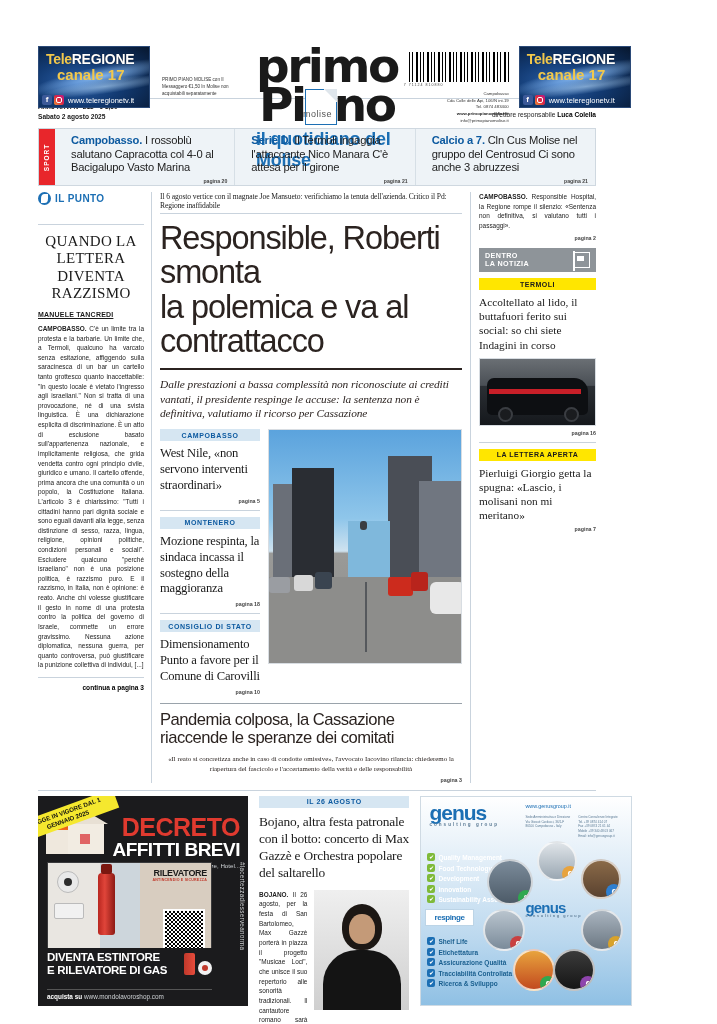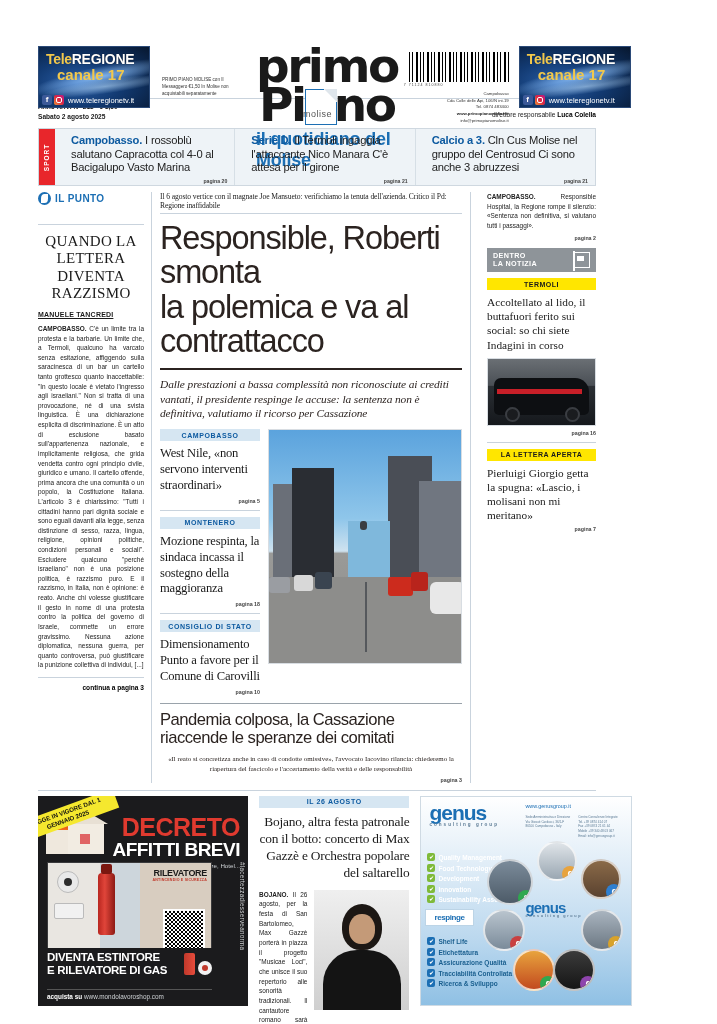--- a/index.html
+++ b/index.html
@@ -80,21 +80,21 @@
   .sport-cell { flex:1; padding:5px 8px 2px 16px; position:relative; border-right:1px solid #d6dfe6;}
   .sport-cell:last-child { border-right:none; }
   .sport-cell .txt { font-size:11.2px; line-height:1.22; color:#222; letter-spacing:-.2px;}
   .sport-cell .txt b { color:#0d5aa0; }
   .sport-cell .pag { position:absolute; right:7px; bottom:1px; font-size:5.2px; font-weight:bold; color:#444;}
 
   
   .main { display:flex; margin-top:6px; gap:0; }
   .col-left { width:114px; flex:0 0 114px; padding-right:7px; border-right:1px solid #c9d3dd;}
   .col-center { flex:1; padding:0 8px; }
-  .col-right { width:126px; flex:0 0 126px; padding-left:16px; border-left:1px solid #c9d3dd;}
+  .col-right { width:126px; flex:0 0 126px; padding-left:8px; border-left:1px solid #c9d3dd;}
 
   
   .ilpunto { display:flex; align-items:center; gap:4px; border-bottom:1px solid #c9d3dd; padding-bottom:19px; }
   .ilpunto .circ { width:13px; height:13px; border-radius:50%; background:#1c6fb4; position:relative; }
   .ilpunto .circ:after{content:"";position:absolute;left:3px;top:2px;width:7px;height:9px;background:#fff;border-radius:50% 0 50% 0;}
   .ilpunto .lbl { font-size:10px; font-weight:bold; color:#1c6fb4; letter-spacing:.4px;}
   .edit-title { font-family:"Liberation Serif", serif; font-size:15px; line-height:1.15; text-align:center;
      color:#1a1a1a; margin-top:8px; letter-spacing:.3px; }
   .edit-author { font-size:7px; font-weight:bold; color:#1a1a1a; text-decoration:underline; margin-top:9px;
      letter-spacing:.2px; }
@@ -196,21 +196,21 @@
   .ad-obb .det3 { width:14px; height:14px; border-radius:50%; background:#f2f2f2; position:relative;}
   .ad-obb .det3:after{content:"";position:absolute;inset:4px;border-radius:50%;background:#c0392b;}
   .ad-foot { position:absolute; left:9px; bottom:6px; width:165px; border-top:1px solid #555; padding-top:3px;
      font-size:6.4px; color:#cfd3d6;}
   .ad-foot b { color:#fff; }
 
   
   .bo-tag { background:#d6e6f2; color:#0d5aa0; font-size:7px; font-weight:bold; text-align:center;
      padding:2.5px 0; letter-spacing:.6px;}
   .bo-title { font-family:"Liberation Serif", serif; font-size:13.4px; line-height:1.26; color:#1a1a1a;
-     margin-top:6px; letter-spacing:-.2px; text-align:right;}
+     margin-top:6px; letter-spacing:-.2px; text-align:left;}
   .bo-row { display:flex; gap:7px; margin-top:8px; }
   .bo-text { flex:1; font-size:6.45px; line-height:1.5; text-align:justify; color:#222;}
   .bo-text b { font-weight:bold; }
   .bo-pag { font-size:5.3px; font-weight:bold; text-align:right; margin-top:8px;}
   .bo-photo { width:95px; flex:0 0 95px; height:120px; background:linear-gradient(#efefef,#cfcfcf);
      position:relative; overflow:hidden;}
   .bo-photo .head { position:absolute; left:50%; top:14px; transform:translateX(-50%); width:40px; height:46px;
      background:#1c1714; border-radius:50% 50% 45% 45%;}
   .bo-photo .body { position:absolute; left:50%; bottom:0; transform:translateX(-50%); width:78px; height:60px;
      background:#141414; border-radius:34px 34px 0 0;}
@@ -304,21 +304,21 @@
 
     <div class="sport-cell">
       <div class="txt"><b>Campobasso.</b><span> I rossoblù salutano Capracotta col 4-0 al Bacigalupo Vasto Marina</span></div>
       <div class="pag">pagina 20</div>
     </div>
     <div class="sport-cell">
       <div class="txt"><b>Serie D.</b><span> Il Termoli ingaggia l'attaccante Nico Manara C'è attesa per il girone</span></div>
       <div class="pag">pagina 21</div>
     </div>
     <div class="sport-cell">
-      <div class="txt"><b>Calcio a 3.</b><span> Cln Cus Molise nel gruppo del Centrosud Ci sono anche 3 abruzzesi</span></div>
+      <div class="txt"><b>Calcio a 7.</b><span> Cln Cus Molise nel gruppo del Centrosud Ci sono anche 3 abruzzesi</span></div>
       <div class="pag">pagina 21</div>
     </div>
   </div>
 
   <div class="main">
 
     <div class="col-left">
       <div class="ilpunto">
         <span class="circ"></span>
         <span class="lbl">IL PUNTO</span>

